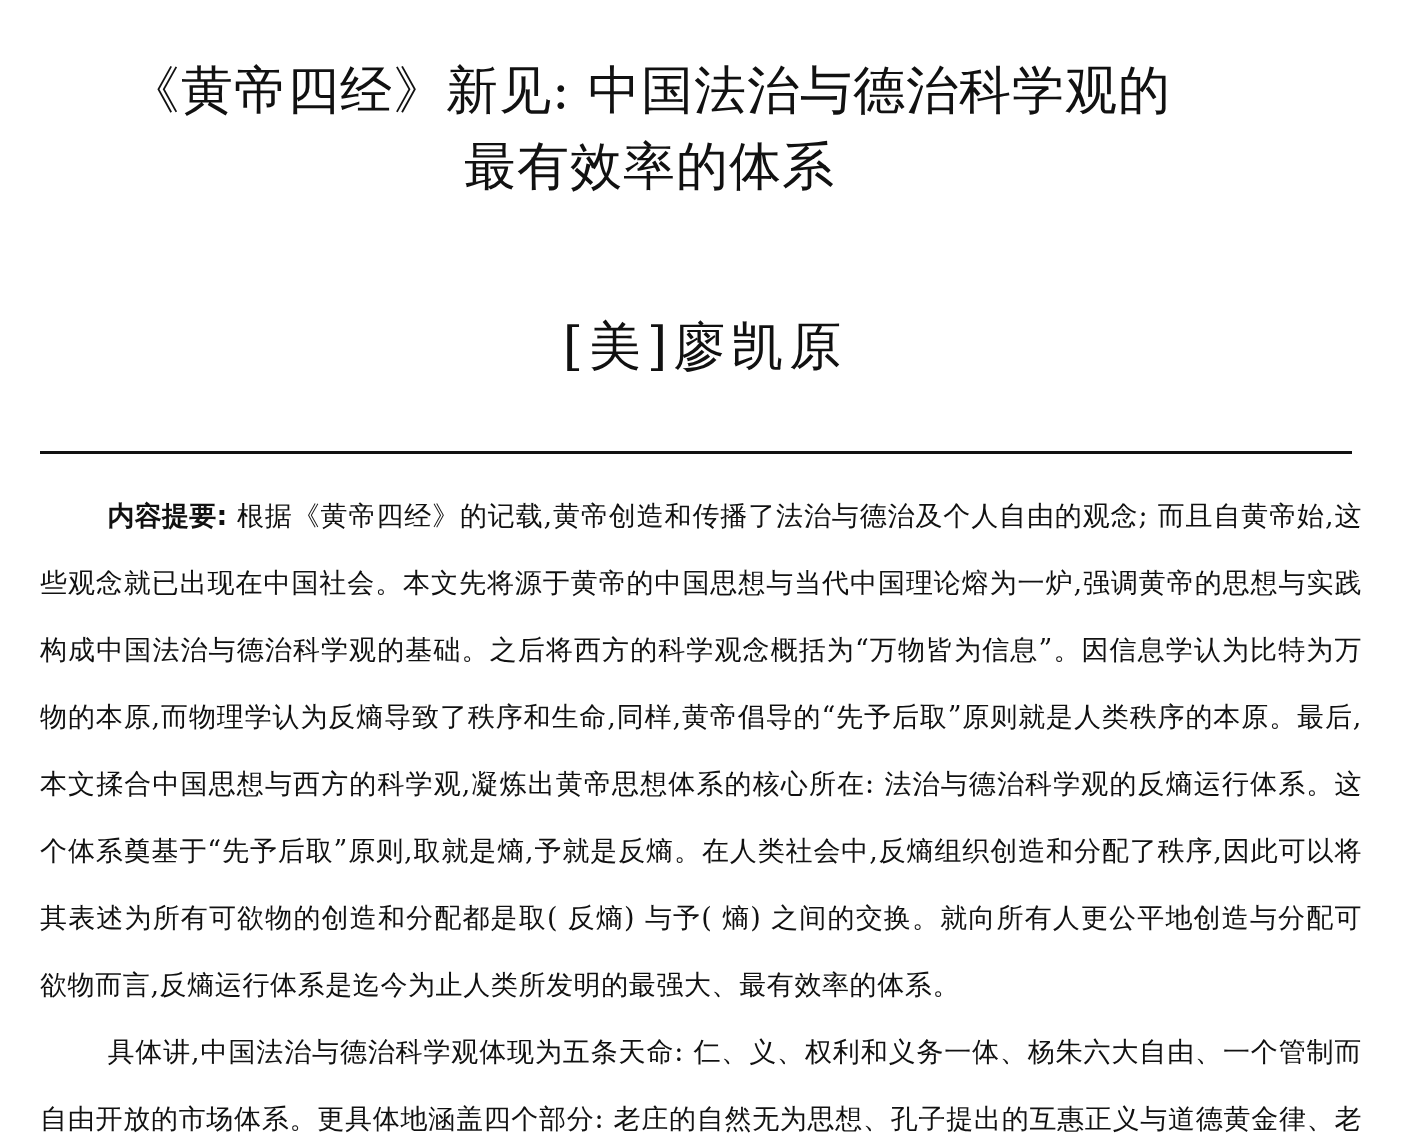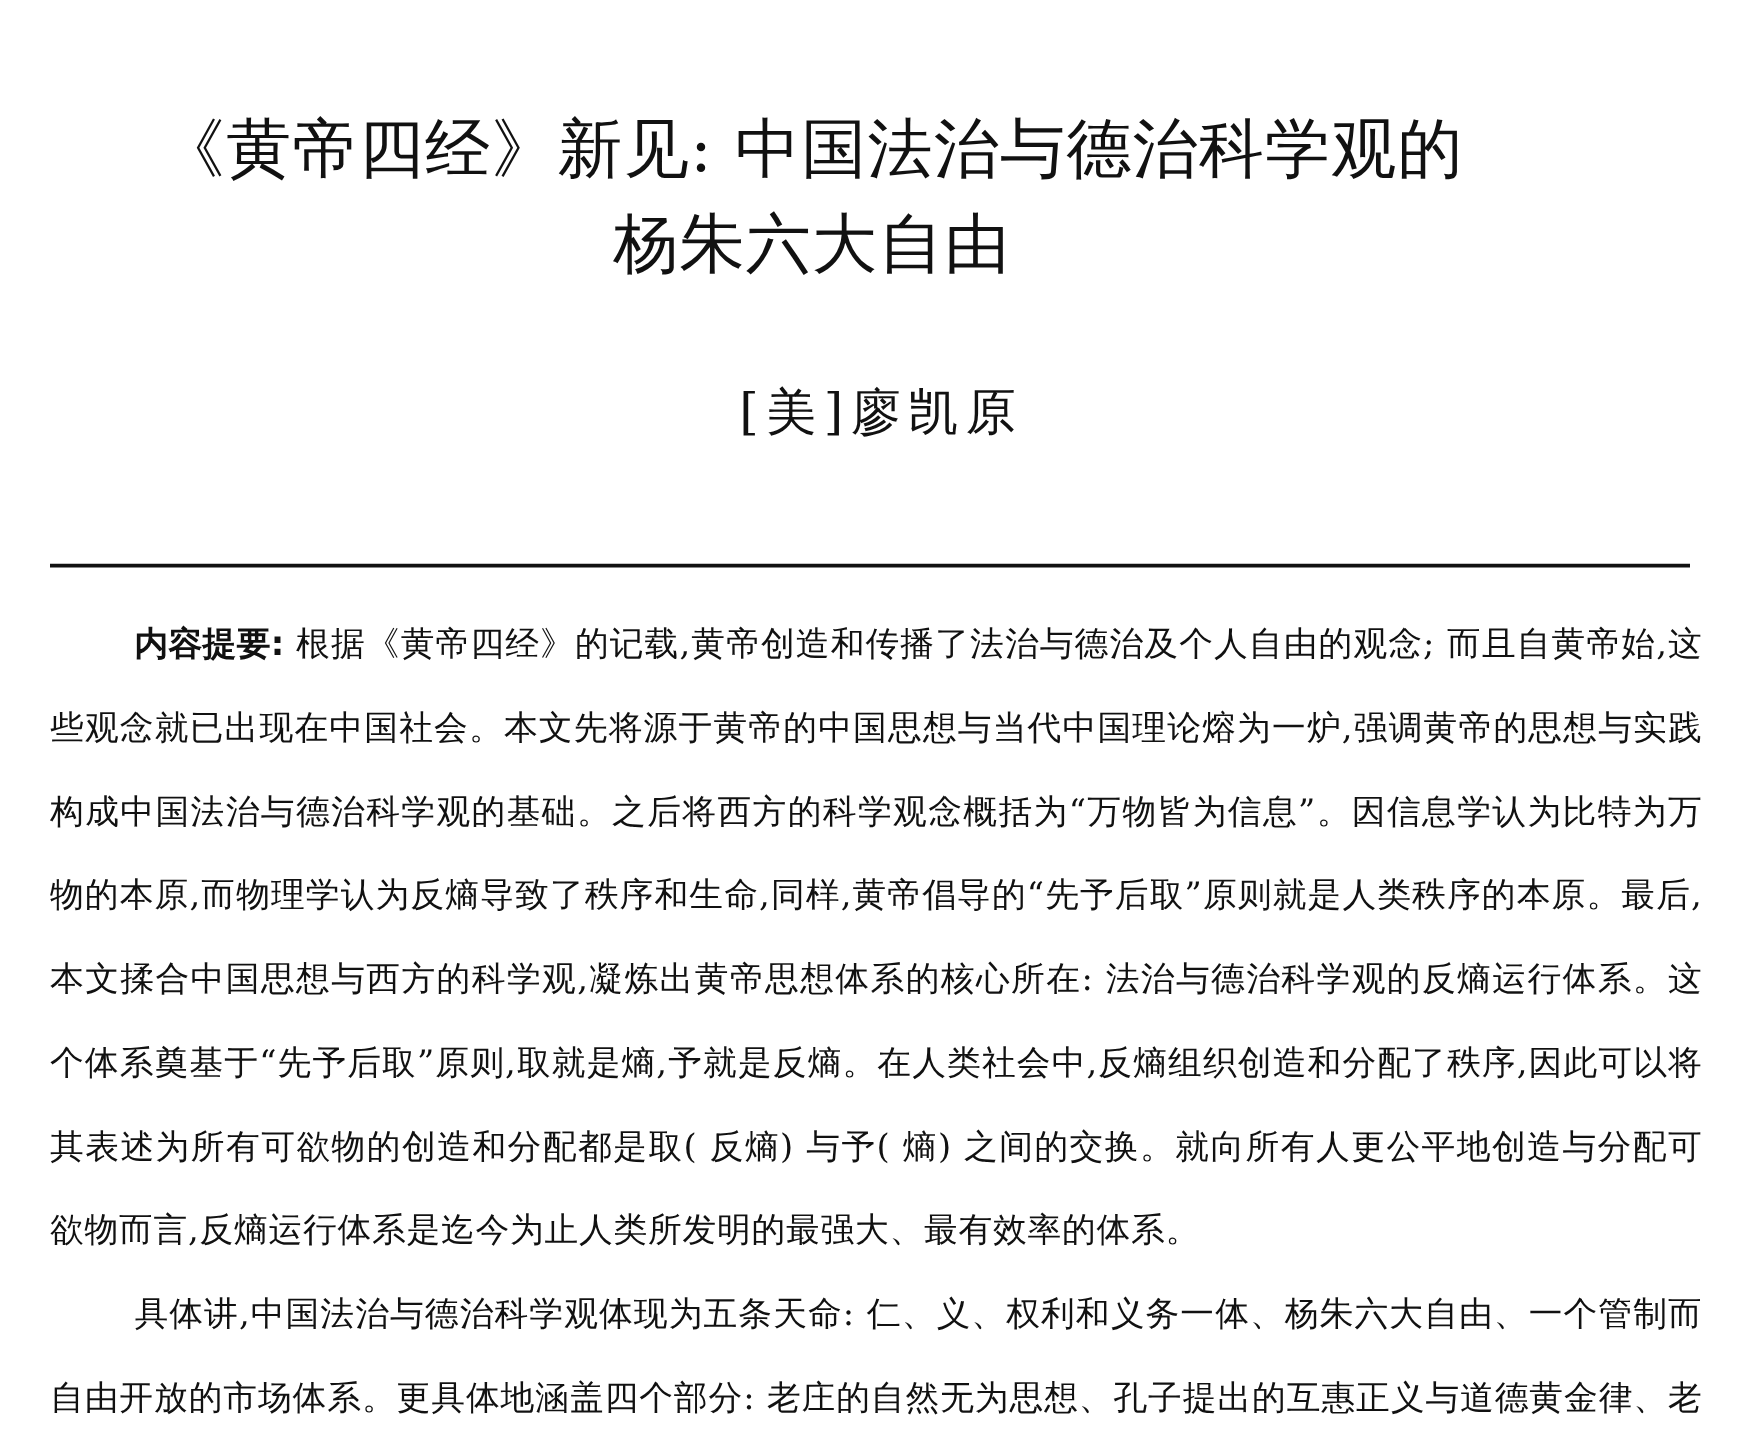--- a/index.html
+++ b/index.html
@@ -15,33 +15,33 @@
       color: #111111;
       font-family: "DejaVu Serif", "Liberation Serif", serif;
     }
     .title {
       position: absolute;
       left: 0;
       width: 1299px;
       text-align: center;
       font-size: 52px;
       line-height: 76px;
-      top: 82px;
+      top: 52px;
       font-weight: normal;
       margin: 0;
       letter-spacing: 1px;
     }
     .title span { display: block; }
     .author {
       position: absolute;
       left: 0;
       width: 1410px;
-      top: 302px;
+      top: 318px;
       text-align: center;
-      font-size: 40px;
+      font-size: 52px;
       line-height: 56px;
       letter-spacing: 6px;
     }
     .rule {
       position: absolute;
       left: 40px;
       width: 1312px;
       top: 451px;
       height: 3px;
       background: #111111;
@@ -67,21 +67,21 @@
       font-family: "DejaVu Sans", "Liberation Sans", sans-serif;
       font-weight: bold;
       letter-spacing: 0;
     }
   </style>
 </head>
 <body>
 
 <h1 class="title">
   <span>《黄帝四经》新见: 中国法治与德治科学观的</span>
-  <span>杨朱六大自由</span>
+  <span>最有效率的体系</span>
 </h1>
 
 <div class="author">[美]廖凯原</div>
 
 <hr class="rule">
 
 <div class="abstract">
   <p><span class="label">内容提要:</span> <span>根据《黄帝四经》的记载,黄帝创造和传播了法治与德治及个人自由的观念; 而且自黄帝始,这些观念就已出现在中国社会。本文先将源于黄帝的中国思想与当代中国理论熔为一炉,强调黄帝的思想与实践构成中国法治与德治科学观的基础。之后将西方的科学观念概括为“万物皆为信息”。因信息学认为比特为万物的本原,而物理学认为反熵导致了秩序和生命,同样,黄帝倡导的“先予后取”原则就是人类秩序的本原。最后,本文揉合中国思想与西方的科学观,凝炼出黄帝思想体系的核心所在: 法治与德治科学观的反熵运行体系。这个体系奠基于“先予后取”原则,取就是熵,予就是反熵。在人类社会中,反熵组织创造和分配了秩序,因此可以将其表述为所有可欲物的创造和分配都是取( 反熵) 与予( 熵) 之间的交换。就向所有人更公平地创造与分配可欲物而言,反熵运行体系是迄今为止人类所发明的最强大、最有效率的体系。</span></p>
   <p>具体讲,中国法治与德治科学观体现为五条天命: 仁、义、权利和义务一体、杨朱六大自由、一个管制而自由开放的市场体系。更具体地涵盖四个部分: 老庄的自然无为思想、孔子提出的互惠正义与道德黄金律、老庄的自然无为思想、杨朱的的“为我”思想以及“六感”基础上的六大自由。</p>
 </div>

